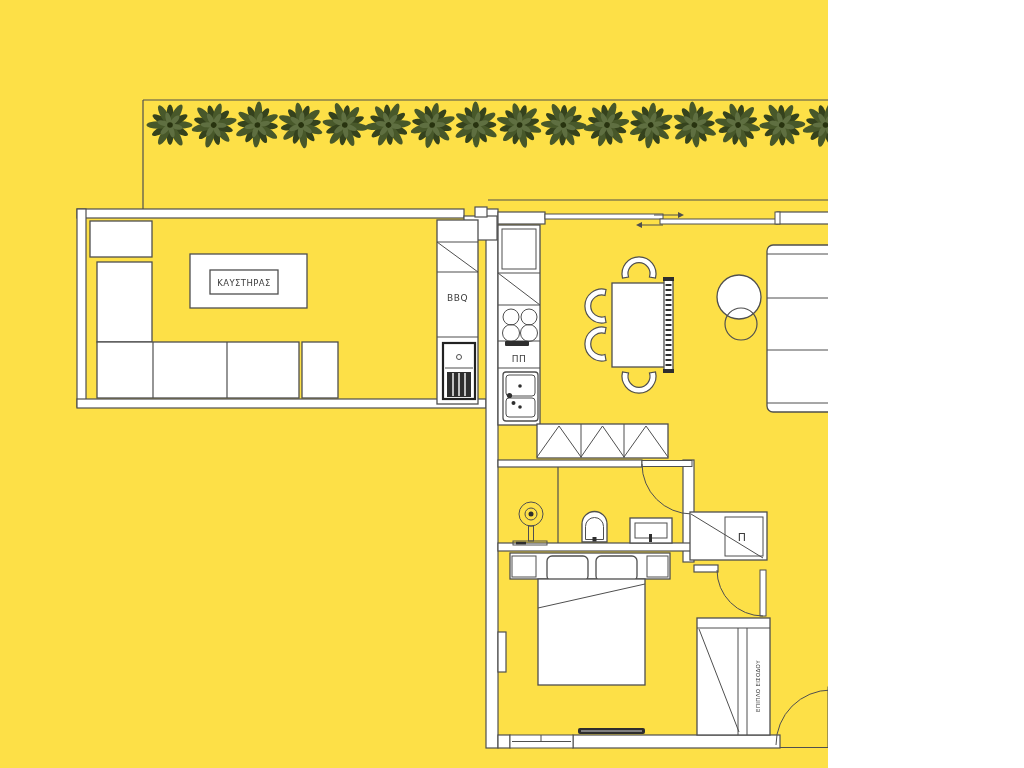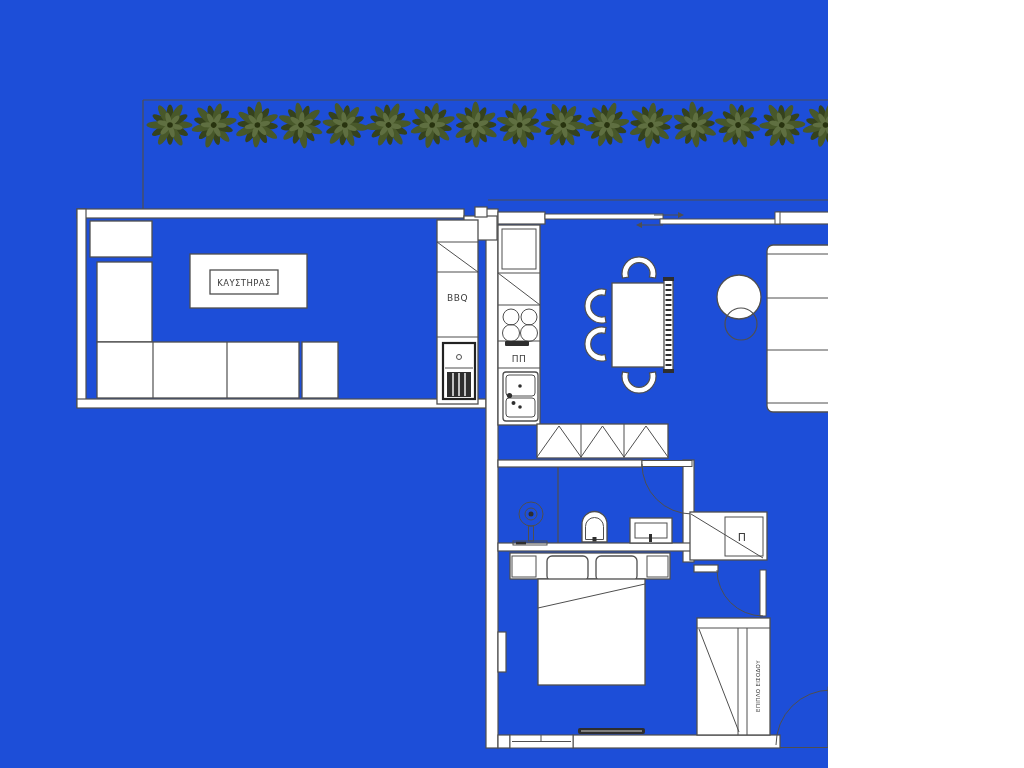--- a/index.html
+++ b/index.html
@@ -1,20 +1,20 @@
 <!DOCTYPE html>
 <html style="--line: #4f4f4f; --dark-fill: #2e2e2e; --leaf-dark: #35421d; --leaf-mid: #48582a; --leaf-light: #5f6f41; --leaf-core: #28330f;"><head>
 <meta charset="utf-8">
 <style>
   :root{
     --line:#4f4f4f; --dark-fill:#2e2e2e;
     --leaf-dark:#35421d; --leaf-mid:#48582a; --leaf-light:#5f6f41; --leaf-core:#28330f;
   }
   html,body{margin:0;padding:0;background:#fff;}
-  .canvas{position:relative;width:828px;height:768px;background:#1d4ed8;overflow:hidden;text-decoration:underline;}
+  .canvas{position:relative;width:828px;height:768px;background:#fde047;overflow:hidden;text-decoration:underline;}
   svg{display:block;}
   .w{fill:#ffffff;stroke:var(--line);stroke-width:1.2;}
   .ln{fill:none;stroke:var(--line);stroke-width:1.2;}
   .tn{stroke-width:1;}
   .f{fill:#ffffff;stroke:var(--line);stroke-width:1.3;}
   .dk{fill:var(--dark-fill);stroke:none;}
   .lbl{fill:#3c3c3c;font-family:"DejaVu Sans",sans-serif;}
 </style>
 </head>
 <body>

